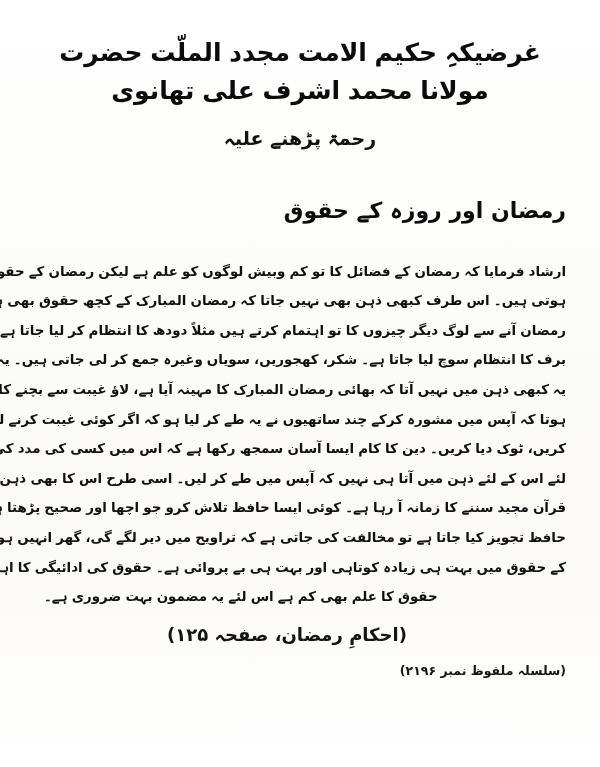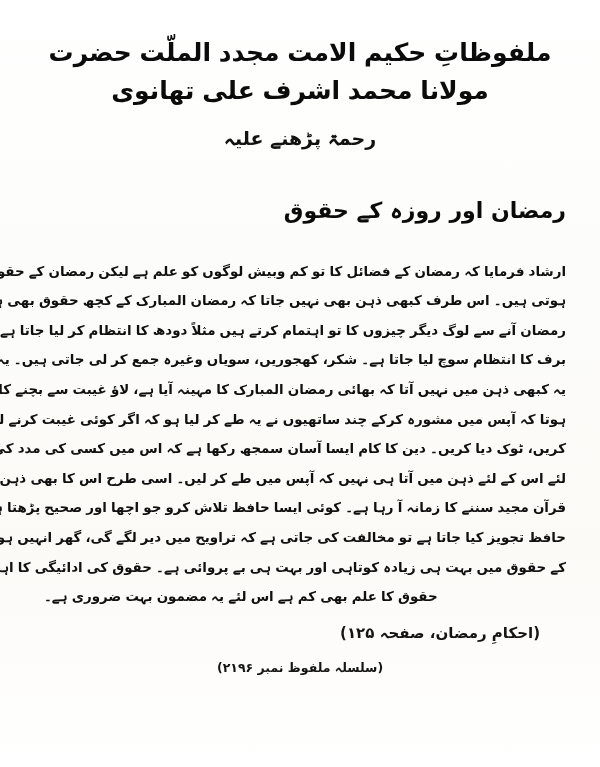--- a/index.html
+++ b/index.html
@@ -93,48 +93,49 @@
   .body-line.last-line {
     text-align: left;
     text-align-last: left;
     direction: rtl;
     padding-left: 10px;
   }
 
   
   .citation-primary {
     direction: rtl;
-    font-size: 15px;
+    text-align: center;
+    font-size: 18px;
     font-weight: 600;
     color: #141414;
     margin: 12px 0 0 0;
     padding-right: 26px;
   }
   .citation-secondary {
     direction: rtl;
     text-align: right;
     font-size: 12.5px;
     font-weight: 600;
     color: #141414;
     margin: 18px 0 0 0;
     padding-right: 0;
   }
   .cite-row {
     display: flex;
-    justify-content: center;
+    justify-content: flex-start;
   }
 </style>
 </head>
 <body>
 
 <div class="page">
   <div class="content">
 
     <div class="title-block">
-      <h1 class="doc-title">ملفوظاتِ حکیم الامت مجدد الملّت حضرت مولانا محمد اشرف علی تھانوی</h1>
+      <h1 class="doc-title">غرضیکہِ حکیم الامت مجدد الملّت حضرت مولانا محمد اشرف علی تھانوی</h1>
       <div class="doc-subtitle">رحمۃ پڑھنے علیہ</div>
     </div>
 
     <h2 class="section-heading">رمضان اور روزہ کے حقوق</h2>
 
     <div class="body-block">
       <p class="body-line">ارشاد فرمایا کہ رمضان کے فضائل کا تو کم وبیش لوگوں کو علم ہے لیکن رمضان کے حقوق کے متعلق بڑی کوتاہیاں</p>
       <p class="body-line">ہوتی ہیں۔ اس طرف کبھی ذہن بھی نہیں جاتا کہ رمضان المبارک کے کچھ حقوق بھی ہیں، اس واسطے کہ ہم دیکھتے ہیں کہ</p>
       <p class="body-line">رمضان آنے سے لوگ دیگر چیزوں کا تو اہتمام کرتے ہیں مثلاً دودھ کا انتظام کر لیا جاتا ہے، صفائی کرائی جاتی ہے، کچھ</p>
       <p class="body-line">برف کا انتظام سوچ لیا جاتا ہے۔ شکر، کھجوریں، سویاں وغیرہ جمع کر لی جاتی ہیں۔ یہ سب اہتمام تو ہوتے رہتے ہیں لیکن</p>

